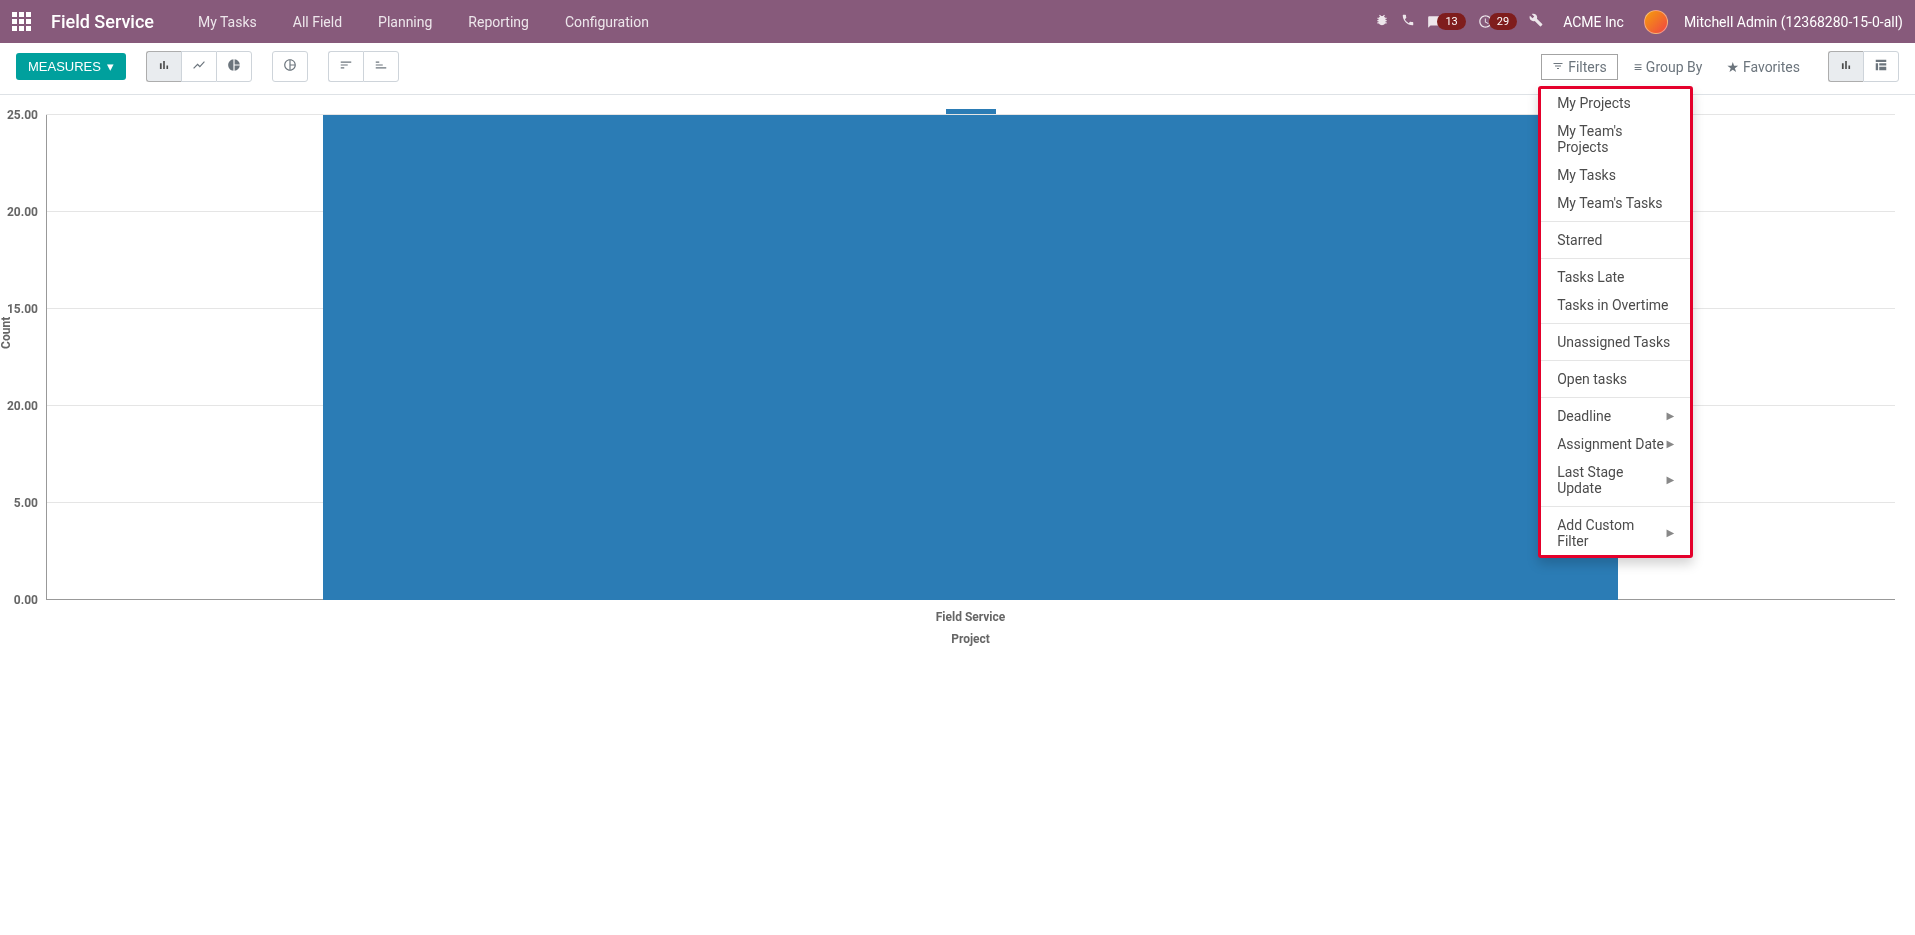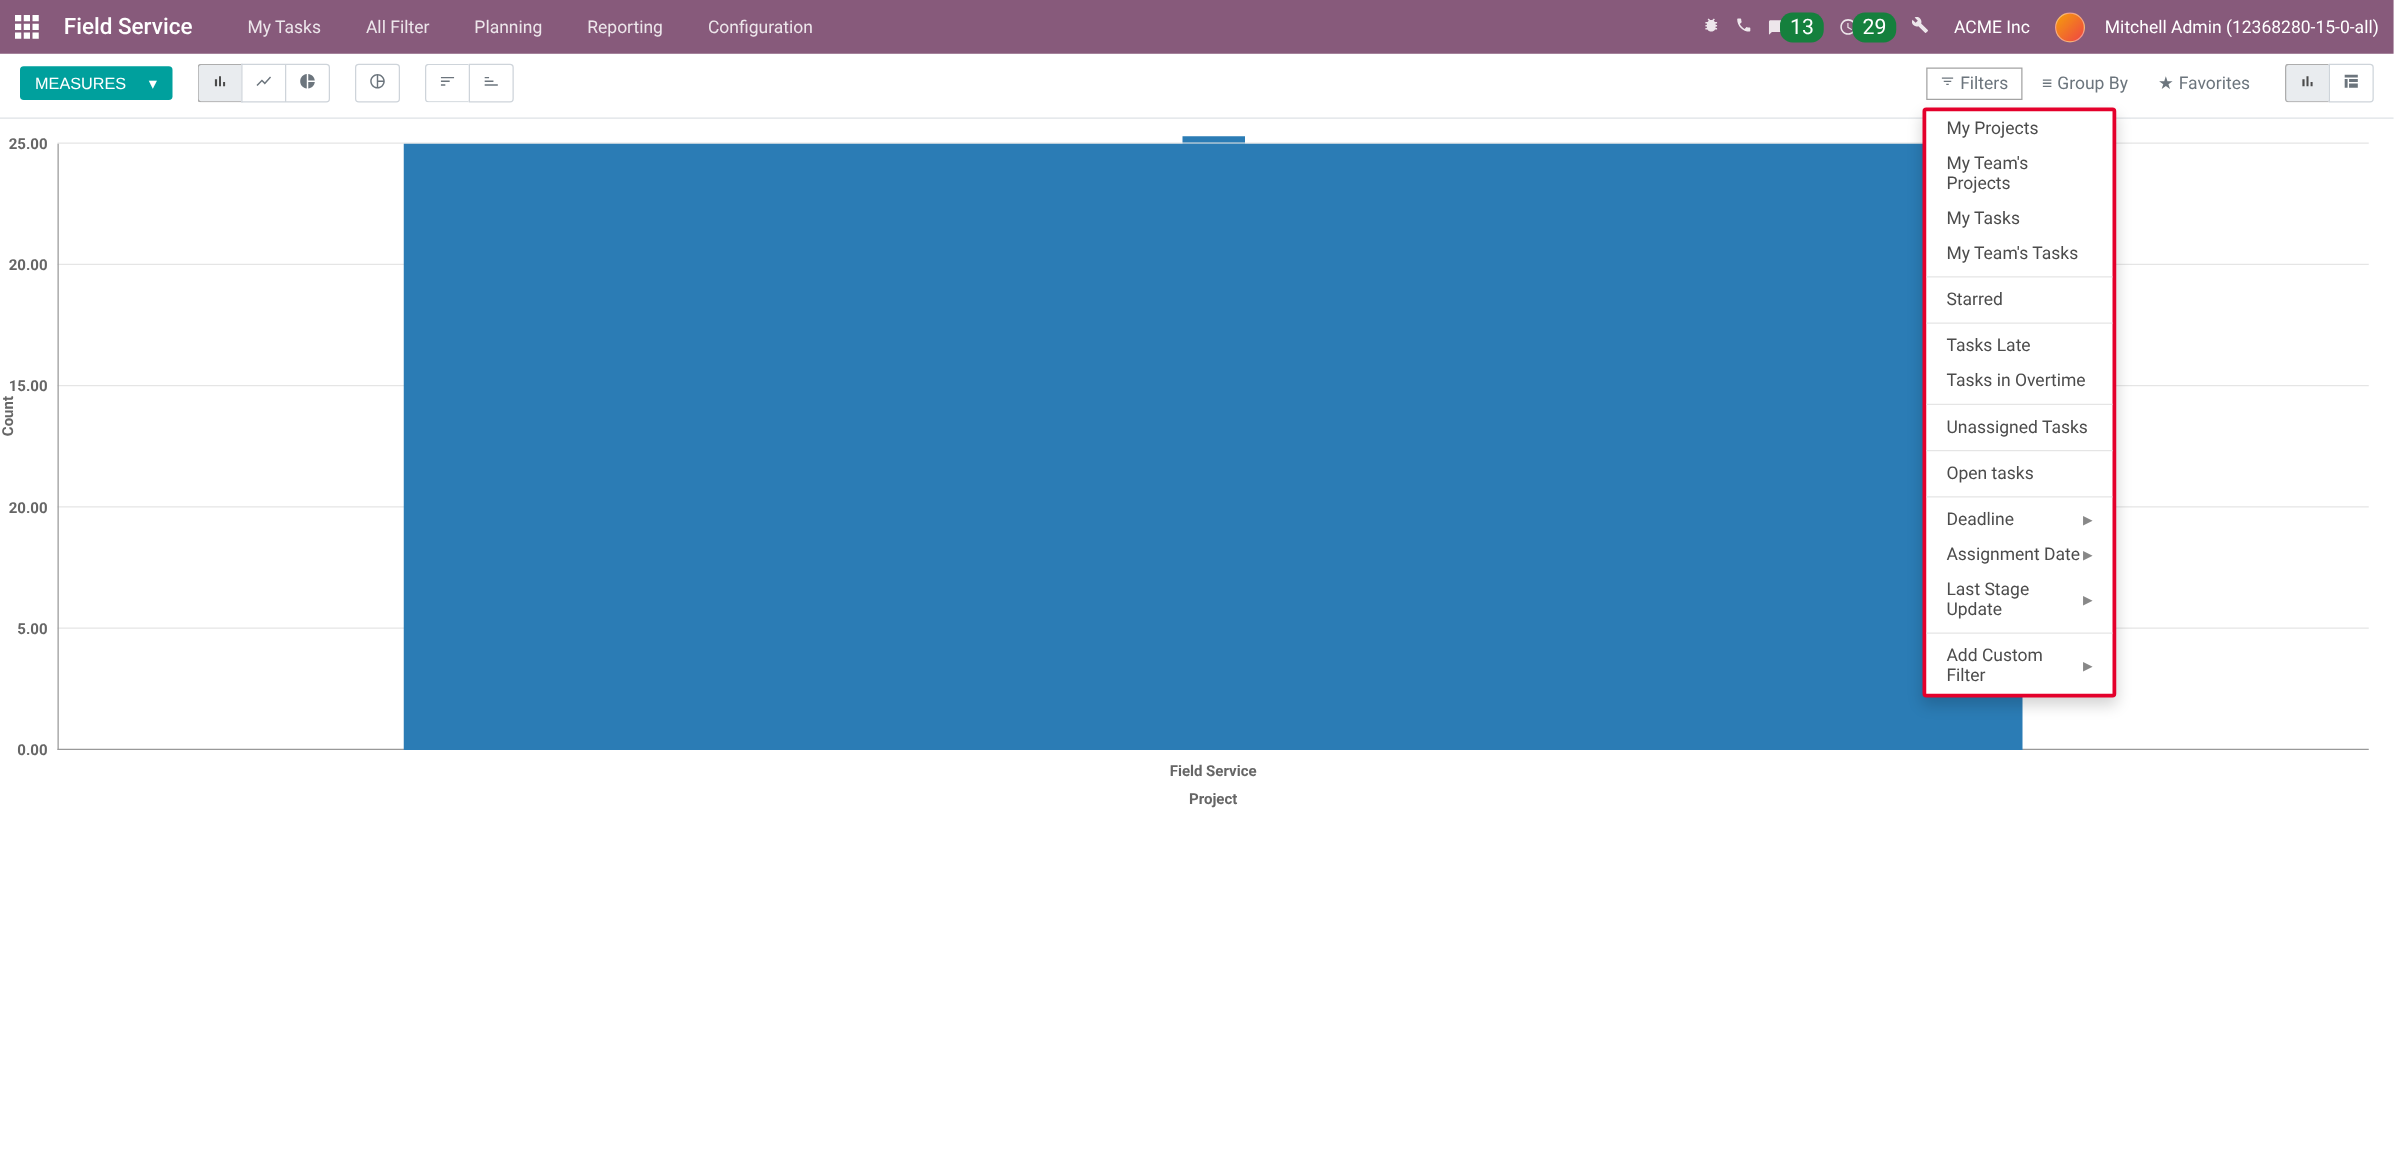--- a/index.html
+++ b/index.html
@@ -6,34 +6,34 @@
     body { font-family: -apple-system, BlinkMacSystemFont, "Segoe UI", Roboto, sans-serif; font-size: 14px; color: #374151; background: #fff; }
     
     .navbar { background: #875a7b; color: #fff; height: 43px; display: flex; align-items: center; padding: 0 12px; }
     .navbar-left { display: flex; align-items: center; gap: 4px; }
     .apps-icon { display: grid; grid-template-columns: repeat(3, 5px); grid-template-rows: repeat(3, 5px); gap: 2px; margin-right: 8px; cursor: pointer; }
     .apps-icon span { background: #fff; width: 5px; height: 5px; }
     .app-name { font-size: 18px; font-weight: 500; color: #fff; margin-right: 16px; padding: 0 8px; }
     .nav-item { color: rgba(255,255,255,0.85); padding: 0 16px; cursor: pointer; font-size: 14px; }
     .navbar-right { margin-left: auto; display: flex; align-items: center; gap: 12px; }
     .nav-icon { color: rgba(255,255,255,0.85); cursor: pointer; font-size: 15px; }
-    .badge-pill { background: #15803d; color: #fff; font-size: 17px; padding: 2px 8px; border-radius: 10px; margin-left: -4px; display: inline-flex; align-items: center; }
+    .badge-pill { background: #7f1d1d; color: #fff; font-size: 11px; padding: 2px 8px; border-radius: 10px; margin-left: -4px; display: inline-flex; align-items: center; }
     .company-name { color: #fff; font-size: 14px; margin-left: 8px; }
     .avatar { width: 24px; height: 24px; border-radius: 50%; background: linear-gradient(135deg, #f59e0b, #ef4444); margin-left: 8px; display: inline-block; border: 1px solid rgba(255,255,255,0.4); }
     .user-name { color: #fff; font-size: 14px; margin-left: 4px; }
     
     .control-panel { border-bottom: 1px solid #dee2e6; }
     .cp-top { display: flex; padding: 8px 16px; align-items: center; }
     .breadcrumb { font-size: 18px; color: #374151; flex: 1; }
     .search-container { width: 50%; position: relative; border-bottom: 1px solid #aaa; padding: 4px 0; }
     .search-input { border: none; width: 100%; color: #6c757d; font-size: 14px; outline: none; padding-right: 24px; }
     .search-glass { position: absolute; right: 4px; top: 4px; color: #6c757d; }
     
     .cp-bottom { display: flex; padding: 8px 16px 12px; align-items: center; gap: 8px; }
-    .measures-btn { background: #00a09d; color: #fff; border: none; padding: 6px 12px; border-radius: 3px; font-size: 13px; font-weight: 500; cursor: pointer; display: inline-flex; align-items: center; gap: 18px; }
+    .measures-btn { background: #00a09d; color: #fff; border: none; padding: 6px 12px; border-radius: 3px; font-size: 13px; font-weight: 500; cursor: pointer; display: inline-flex; align-items: center; gap: 6px; }
     .chart-type-btn { background: #fff; border: 1px solid #ced4da; padding: 6px 10px; border-radius: 3px; cursor: pointer; color: #6c757d; font-size: 14px; }
     .chart-type-btn.active { background: #e9ecef; border-color: #adadad; color: #4c4c4c; }
     .btn-group { display: inline-flex; }
     .btn-group .chart-type-btn:not(:last-child) { border-right: none; border-radius: 3px 0 0 3px; }
     .btn-group .chart-type-btn:last-child { border-radius: 0 3px 3px 0; }
     .btn-group .chart-type-btn:not(:first-child):not(:last-child) { border-radius: 0; }
     .btn-group .chart-type-btn:first-child { border-radius: 3px 0 0 3px; }
     
     .search-options { margin-left: auto; display: flex; align-items: center; gap: 8px; position: relative; }
     .search-opt { color: #6c757d; padding: 4px 8px; cursor: pointer; font-size: 14px; display: inline-flex; align-items: center; gap: 4px; }
@@ -71,21 +71,21 @@
         <span></span>
         <span></span>
         <span></span>
         <span></span>
         <span></span>
         <span></span>
         <span></span>
     </div>
     <span class="app-name">Field Service</span>
     <span class="nav-item">My Tasks</span>
-    <span class="nav-item">All Filter</span>
+    <span class="nav-item">All Field</span>
     <span class="nav-item">Planning</span>
     <span class="nav-item">Reporting</span>
     <span class="nav-item">Configuration</span>
   </div>
   <div class="navbar-right">
     <span class="nav-icon">
       <svg width="14" height="14" viewBox="0 0 24 24" fill="currentColor">
           <path d="M20 8h-2.81c-.45-.78-1.07-1.45-1.82-1.96L17 4.41 15.59 3l-2.17 2.17C12.96 5.06 12.49 5 12 5s-.96.06-1.41.17L8.41 3 7 4.41l1.62 1.63C7.88 6.55 7.26 7.22 6.81 8H4v2h2.09c-.05.33-.09.66-.09 1v1H4v2h2v1c0 .34.04.67.09 1H4v2h2.81c1.04 1.79 2.97 3 5.19 3s4.15-1.21 5.19-3H20v-2h-2.09c.05-.33.09-.66.09-1v-1h2v-2h-2v-1c0-.34-.04-.67-.09-1H20V8z"></path>
         </svg>
     </span>

